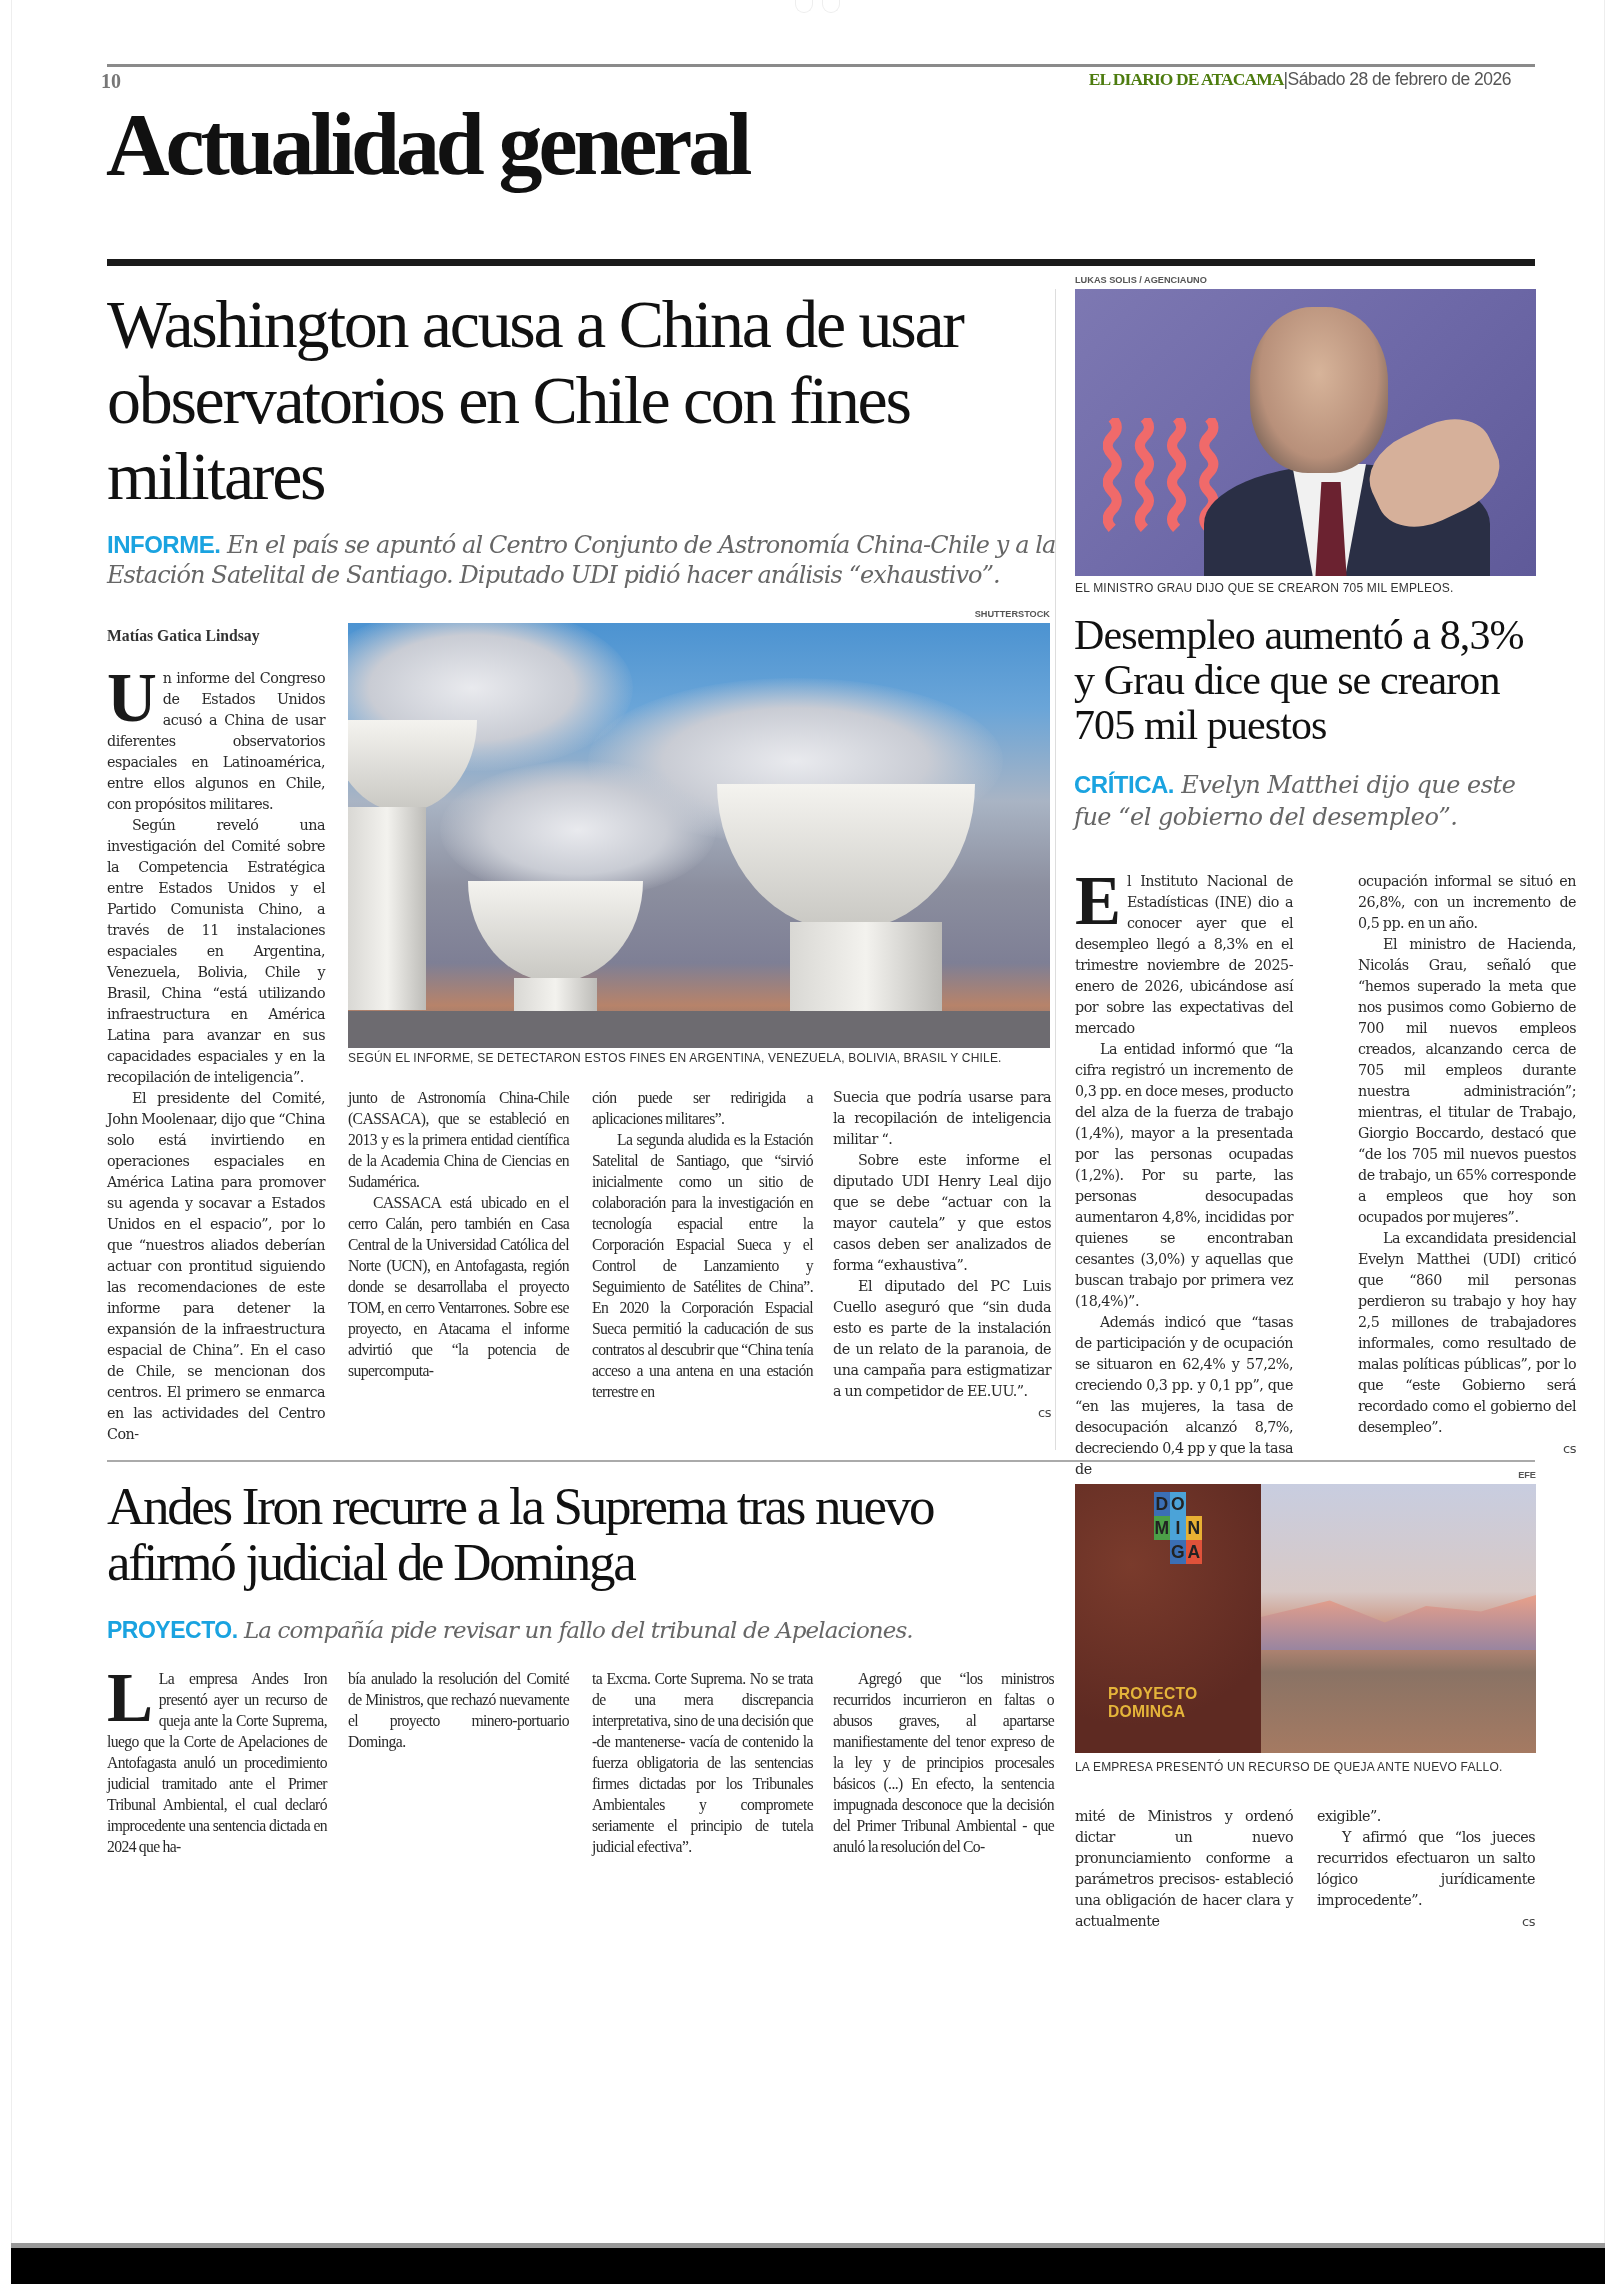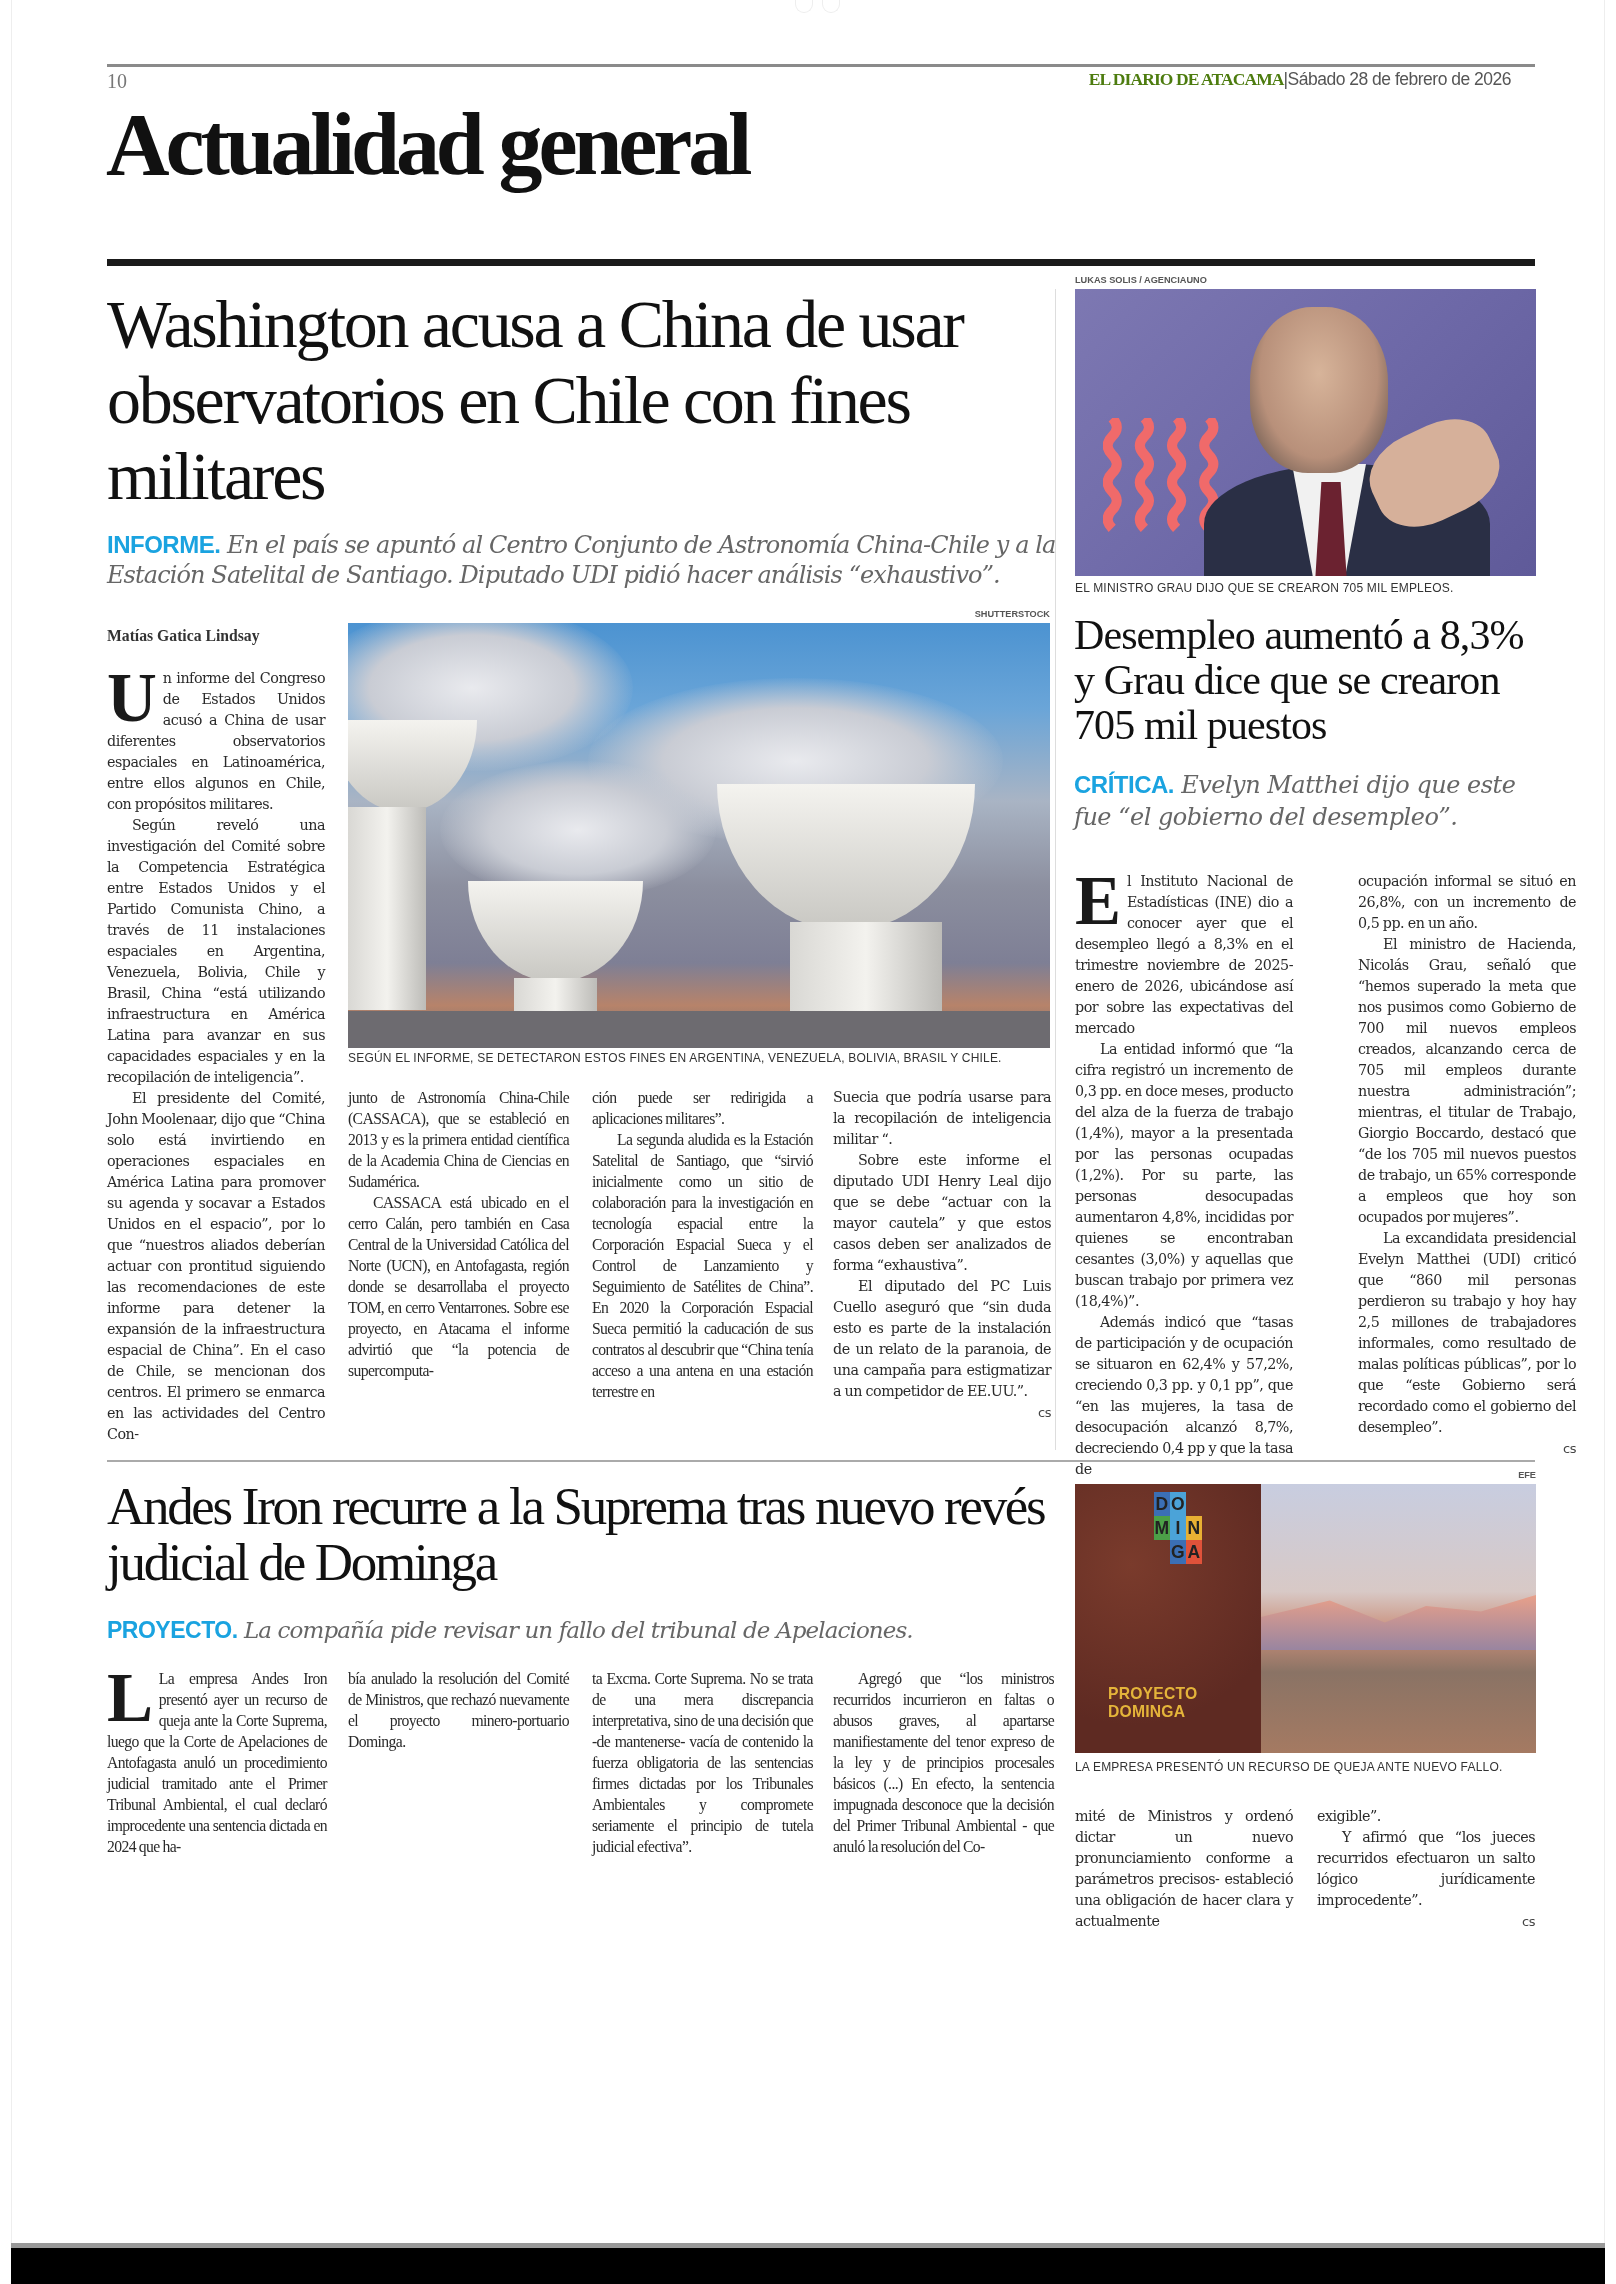--- a/index.html
+++ b/index.html
@@ -2,21 +2,21 @@
 <html style="font-size:7.4px"><head>
 <meta charset="utf-8">
 <style>
   *{box-sizing:border-box;margin:0;padding:0}
   html,body{width:1616px;height:2284px;background:#ffffff;overflow:hidden}
   body{position:relative;font-family:"DejaVu Serif",serif;color:#1a1a1a}
   .page{position:absolute;left:11px;top:0;width:1594px;height:2284px;background:#fff;border-left:0.9px solid #eee;border-right:0.9px solid #eee}
   .top-dots{position:absolute;left:783px;top:0;width:55px;height:13px}
   .top-dots span{display:inline-block;width:18.4px;height:13px;border:0.9px solid #eee;border-top:none;border-radius:0 0 9.2px 9.2px;margin-right:8.3px}
   .rule-top{position:absolute;left:95px;top:64px;width:1428px;height:2.8px;background:#8a8a8a}
-  .page-num{position:absolute;left:95px;top:70px;font-family:"Liberation Serif",serif;font-weight:normal;font-size:20px;color:#777}
+  .page-num{position:absolute;left:89px;top:70px;font-family:"Liberation Serif",serif;font-weight:bold;font-size:20px;color:#777}
   .masthead{position:absolute;right:93px;top:69px;font-family:"Liberation Sans",sans-serif;font-size:17.5px;color:#555;letter-spacing:-0.5px}
   .masthead b{font-family:"Liberation Serif",serif;color:#4d7c0f;font-weight:bold;letter-spacing:-0.9px}
   .section-title{position:absolute;left:94px;top:97px;font-family:"Liberation Serif",serif;font-weight:bold;font-size:88px;letter-spacing:-4.1px;color:#111;line-height:1.1}
   .rule-thick{position:absolute;left:95px;top:259px;width:1428px;height:7.4px;background:#1a1a1a}
   .vsep{position:absolute;width:1.4px;background:#ddd}
   .hsep{position:absolute;height:1.8px;background:#aaa}
 
   .headline{position:absolute;font-family:"Liberation Serif",serif;font-weight:normal;color:#111;letter-spacing:-2.3px}
   .h1{left:95px;top:286px;width:921px;font-size:68px;line-height:76px}
   .h2{left:1062px;top:613px;width:470px;font-size:42px;line-height:45px;letter-spacing:-0.9px}
@@ -149,21 +149,21 @@
     <p>La entidad informó que “la cifra registró un incremento de 0,3 pp. en doce meses, producto del alza de la fuerza de trabajo (1,4%), mayor a la presentada por las personas ocupadas (1,2%). Por su parte, las personas desocupadas aumentaron 4,8%, incididas por quienes se encontraban cesantes (3,0%) y aquellas que buscan trabajo por primera vez (18,4%)”.</p>
     <p>Además indicó que “tasas de participación y de ocupación se situaron en 62,4% y 57,2%, creciendo 0,3 pp. y 0,1 pp”, que “en las mujeres, la tasa de desocupación alcanzó 8,7%, decreciendo 0,4 pp y que la tasa de</p>
   </div>
   <div class="col" style="left:1346px;top:871px;width:218px">
     <p class="noindent">ocupación informal se situó en 26,8%, con un incremento de 0,5 pp. en un año.</p>
     <p>El ministro de Hacienda, Nicolás Grau, señaló que “hemos superado la meta que nos pusimos como Gobierno de 700 mil nuevos empleos creados, alcanzando cerca de 705 mil empleos durante nuestra administración”; mientras, el titular de Trabajo, Giorgio Boccardo, destacó que “de los 705 mil nuevos puestos de trabajo, un 65% corresponde a empleos que hoy son ocupados por mujeres”.</p>
     <p>La excandidata presidencial Evelyn Matthei (UDI) criticó que “860 mil personas perdieron su trabajo y hoy hay 2,5 millones de trabajadores informales, como resultado de malas políticas públicas”, por lo que “este Gobierno será recordado como el gobierno del desempleo”.</p>
     <span class="endmark">cs</span>
   </div>
 
-  <h2 class="headline h3">Andes Iron recurre a la Suprema tras nuevo revés judicial de Dominga</h2>
+  <h2 class="headline h3">Andes Iron recurre a la Suprema tras nuevo afirmó judicial de Dominga</h2>
   <div class="deck d3">
     <span class="kicker">PROYECTO.</span>
     <span>La compañía pide revisar un fallo del tribunal de Apelaciones.</span>
   </div>
 
   <div class="credit" style="left:1063px;top:1470px;width:461px;text-align:right">EFE</div>
   <div class="photo photo-dominga">
     <div class="mountains"></div>
     <div class="rust">
       <div class="tile" style="left:79px;top:8.3px;background:#3b6fb5">D</div>

